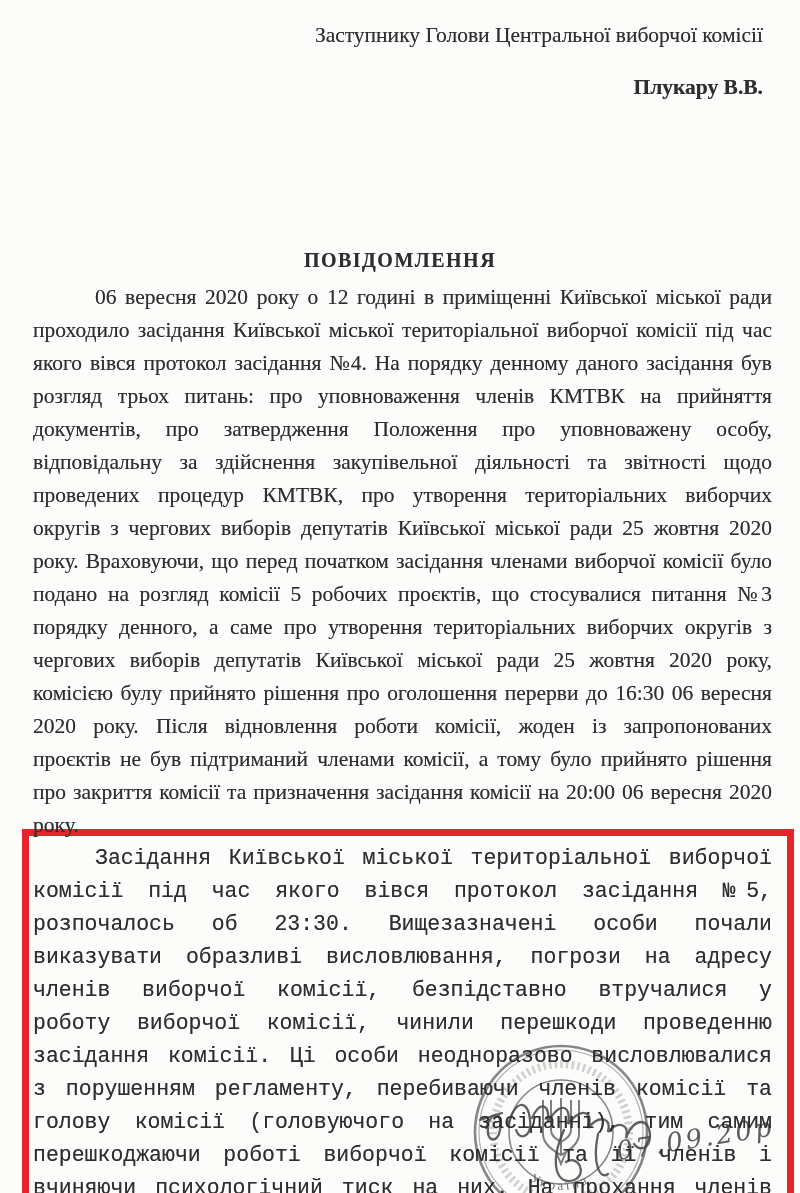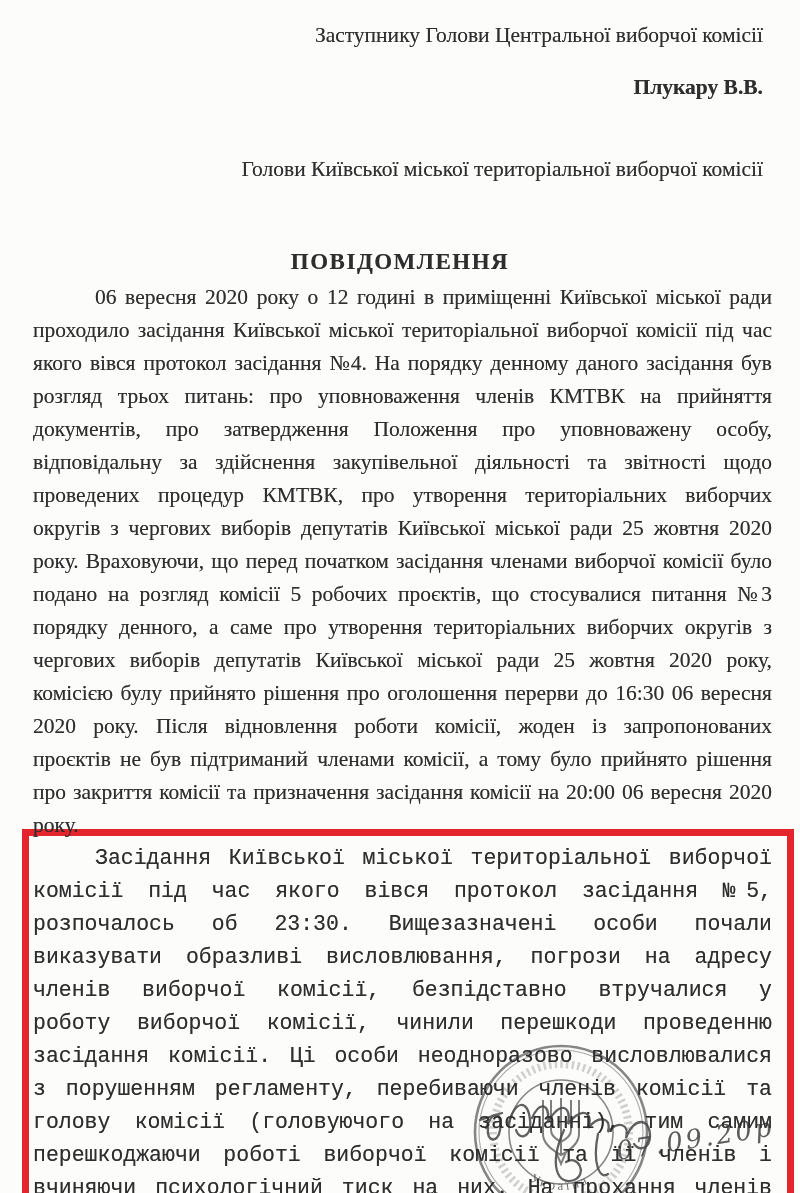--- a/index.html
+++ b/index.html
@@ -17,21 +17,21 @@
   }
   .h-line { margin:0; }
   .mb16 { margin-bottom:16px; }
   .mb52 { margin-bottom:52px; }
   .mb18 { margin-bottom:18px; }
   .bold { font-weight:bold;margin-top:22px; }
 
   
   .doc-title {
     position:absolute; top:249px; left:0; width:100%;
-    text-align:center; font-weight:bold; font-size:23px; letter-spacing:1.5px;
+    text-align:center; font-weight:bold; font-size:20px; letter-spacing:1.5px;
   }
 
   
   .doc-body {
     position:absolute; top:281px; left:33px; width:739px;
     font-size:21.5px; line-height:33px; text-align:justify;
     word-spacing:1.5px;
   }
   .doc-body p { margin:0; text-indent:62px; }
 
@@ -49,21 +49,20 @@
   .sign-svg  { position:absolute; left:468px; top:1078px; z-index:-1; }
 </style>
 </head>
 <body>
 
 <div class="page">
 
   <div class="header-block ink">
     <p class="h-line mb16">Заступнику Голови Центральної виборчої комісії</p>
     <p class="h-line bold mb52">Плукару В.В.</p>
-    <p class="h-line mb18">Голови Київської міської територіальної виборчої комісії</p>
   </div>
 
   <div class="doc-title ink">ПОВІДОМЛЕННЯ</div>
 
   <div class="doc-body ink">
     <p>06 вересня 2020 року о 12 годині в приміщенні Київської міської ради проходило засідання Київської міської територіальної виборчої комісії під час якого вівся протокол засідання №4. На порядку денному даного засідання був розгляд трьох питань: про уповноваження членів КМТВК на прийняття документів, про затвердження Положення про уповноважену особу, відповідальну за здійснення закупівельної діяльності та звітності щодо проведених процедур КМТВК, про утворення територіальних виборчих округів з чергових виборів депутатів Київської міської ради 25 жовтня 2020 року. Враховуючи, що перед початком засідання членами виборчої комісії було подано на розгляд комісії 5 робочих проєктів, що стосувалися питання №3 порядку денного, а саме про утворення територіальних виборчих округів з чергових виборів депутатів Київської міської ради 25 жовтня 2020 року, комісією булу прийнято рішення про оголошення перерви до 16:30 06 вересня 2020 року. Після відновлення роботи комісії, жоден із запропонованих проєктів не був підтриманий членами комісії, а тому було прийнято рішення про закриття комісії та призначення засідання комісії на 20:00 06 вересня 2020 року.</p>
     <div class="red-box">
       <p>Засідання Київської міської територіальної виборчої комісії під час якого вівся протокол засідання №5, розпочалось об 23:30. Вищезазначені особи почали виказувати образливі висловлювання, погрози на адресу членів виборчої комісії, безпідставно втручалися у роботу виборчої комісії, чинили перешкоди проведенню засідання комісії. Ці особи неодноразово висловлювалися з порушенням регламенту, перебиваючи членів комісії та голову комісії (головуючого на засіданні), тим самим перешкоджаючи роботі виборчої комісії та її членів і вчиняючи психологічний тиск на них. На прохання членів комісії представитись і зареєструватись дані особи відповіли</p>
     </div>
   </div>

